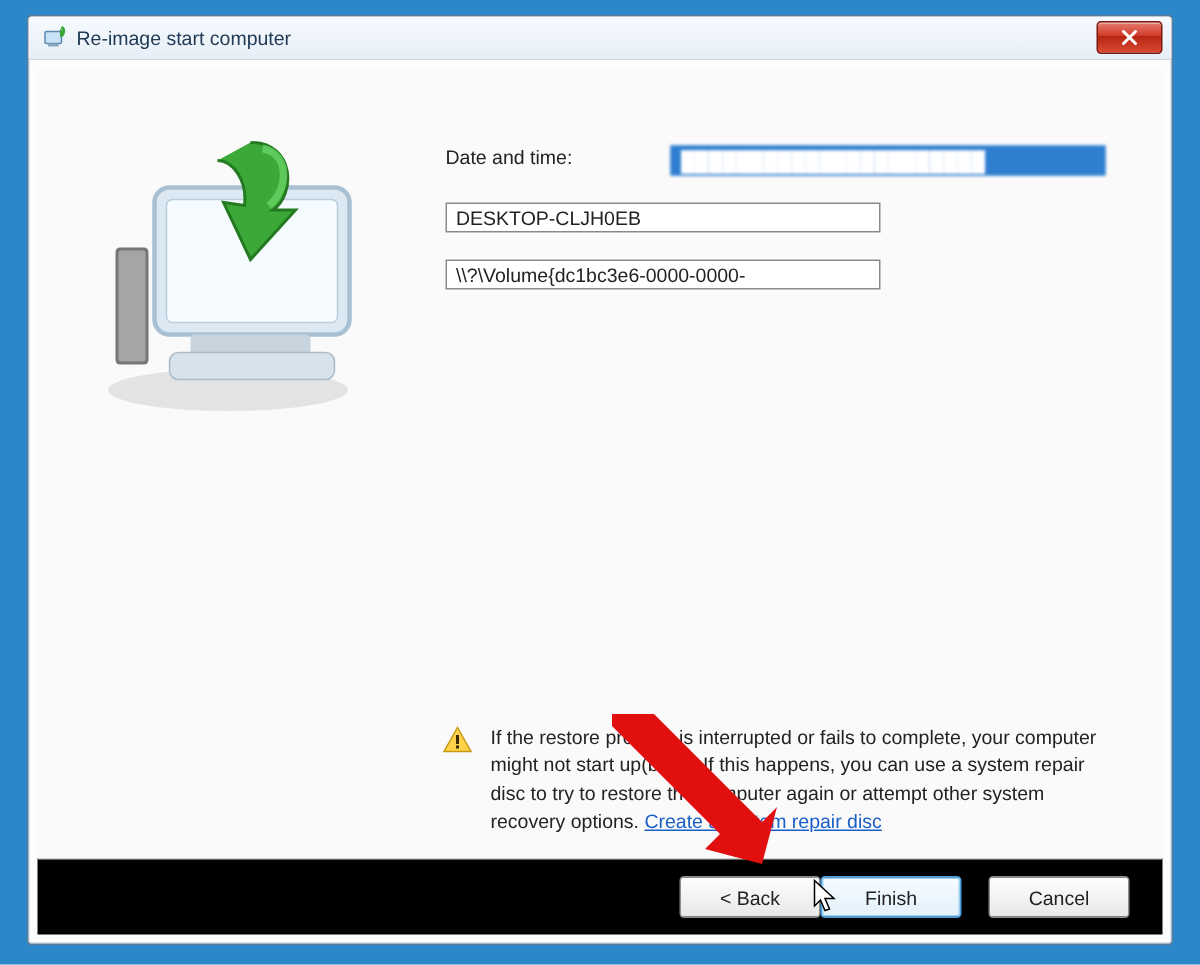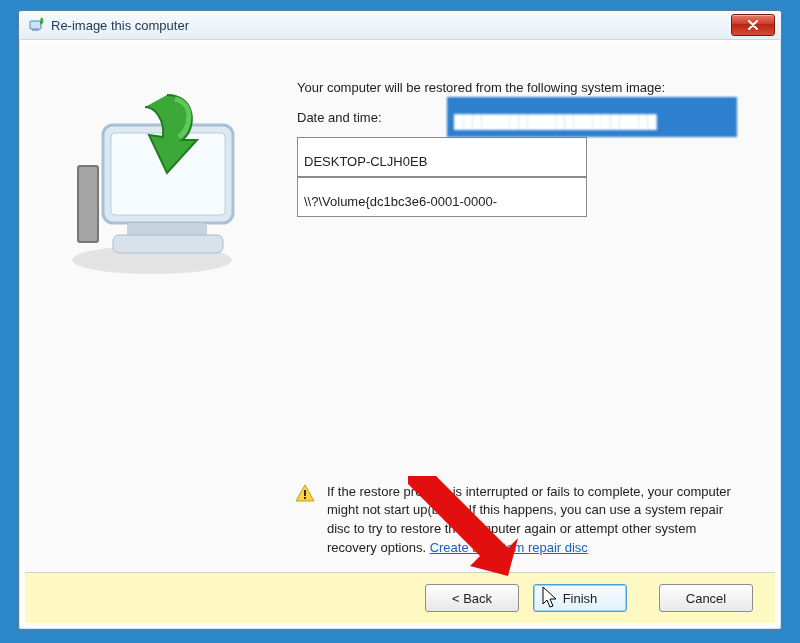--- a/index.html
+++ b/index.html
@@ -48,50 +48,50 @@
     box-sizing:border-box;
   }
   .left-pane{
     position:absolute;left:22px;top:40px;width:210px;
   }
   .main{
     margin-left:250px;
     padding-top:14px;
   }
   .intro{font-size:13px;color:#222;line-height:1.4;}
-  .field-row{display:flex;align-items:center;margin-top:0;}
+  .field-row{display:flex;margin-top:18px;}
   .field-label{width:150px;font-size:13px;}
   .field-input{
     flex:0 0 290px;
-    height:40px;
+    height:20px;
     border:1px solid #8a8a8a;
     background:#fff;
     font-size:13px;
-    padding:16px 6px;
+    padding:2px 6px;
     box-sizing:border-box;
     overflow:hidden;white-space:nowrap;
   }
   .field-input.sel{
     background:#2f7fd1;color:#fff;
     border:1px solid #2f7fd1;
     filter:blur(1px);
   }
   .warning-box{
     position:absolute;left:270px;right:26px;bottom:10px;
     display:flex;gap:12px;align-items:flex-start;
     font-size:13px;line-height:1.45;color:#222;
   }
   .warn-icon{flex:0 0 20px;height:20px;}
   .warn-text a{color:#1a5ec7;text-decoration:underline;cursor:pointer;}
   .button-bar{
     position:absolute;left:0;right:0;bottom:0;height:50px;
     border-top:1px solid #cfcfcf;
-    background:#fef9c3;
+    background:#000000;
     display:flex;align-items:center;justify-content:flex-end;
-    gap:14px;padding-right:22px;
+    padding-right:22px;
   }
   .btn{
     width:92px;height:26px;
     background:linear-gradient(to bottom,#fefefe,#e8e8e8);
     border:1px solid #8d8d8d;border-radius:3px;
     font-size:13px;color:#222;
     display:flex;align-items:center;justify-content:center;
     cursor:pointer;
   }
   .btn.primary{
@@ -120,21 +120,21 @@
 
   <div class="titlebar">
     <span class="title-icon">
       <svg viewBox="0 0 16 16">
         <rect x="1" y="4" width="11" height="8" rx="1" fill="#c9e2f5" stroke="#5c88b0"></rect>
         <rect x="3" y="12" width="7" height="2" fill="#8aa7bd"></rect>
         <path d="M11 2 l3 3 -3 3 Z" fill="#3aa53a"></path>
         <path d="M12 1 q3 2 0 6" fill="none" stroke="#3aa53a" stroke-width="2"></path>
       </svg>
     </span>
-    <span class="title">Re-image this computer</span>
+    <span class="title">Re-image start computer</span>
     <div class="close-btn">
       <svg width="12" height="10">
         <path d="M2 1 L10 9 M10 1 L2 9" stroke="#fff" stroke-width="2" stroke-linecap="round"></path>
       </svg>
     </div>
   </div>
 
   <div class="client">
 
     <div class="content">
@@ -147,31 +147,30 @@
           <rect x="56" y="40" width="130" height="98" rx="10" fill="#dce8f2" stroke="#a9c0d3" stroke-width="3"></rect>
           <rect x="64" y="48" width="114" height="82" rx="4" fill="#f6fbff" stroke="#b9cfde"></rect>
           <rect x="80" y="138" width="80" height="14" rx="3" fill="#c7d4de"></rect>
           <rect x="66" y="150" width="110" height="18" rx="6" fill="#d7e2ea" stroke="#a9bcc8"></rect>
           <path d="M120 10 C150 10 150 45 135 55 L150 55 L120 88 L102 50 L116 52 C118 35 108 22 98 22" fill="#3ba838" stroke="#237a21" stroke-width="2"></path>
           <path d="M128 14 C148 18 144 44 132 52" fill="none" stroke="#6fd86c" stroke-width="5" opacity="0.7"></path>
         </svg>
       </div>
 
       <div class="main">
-        <div class="intro">Your computer will be restored from the following system image:</div>
 
         <div class="field-row">
           <div class="field-label">Date and time:</div>
           <div class="field-input sel">██████████████████████</div>
         </div>
         <div class="field-row">
           <div class="field-input">DESKTOP-CLJH0EB</div>
         </div>
         <div class="field-row">
-          <div class="field-input">\\?\Volume{dc1bc3e6-0001-0000-</div>
+          <div class="field-input">\\?\Volume{dc1bc3e6-0000-0000-</div>
         </div>
       </div>
 
       <div class="warning-box">
         <span class="warn-icon">
           <svg viewBox="0 0 20 20">
             <path d="M10 2 L19 18 L1 18 Z" fill="#ffd24a" stroke="#c79a12"></path>
             <rect x="9" y="7" width="2" height="6" fill="#3a2b00"></rect>
             <rect x="9" y="14" width="2" height="2" fill="#3a2b00"></rect>
           </svg>

